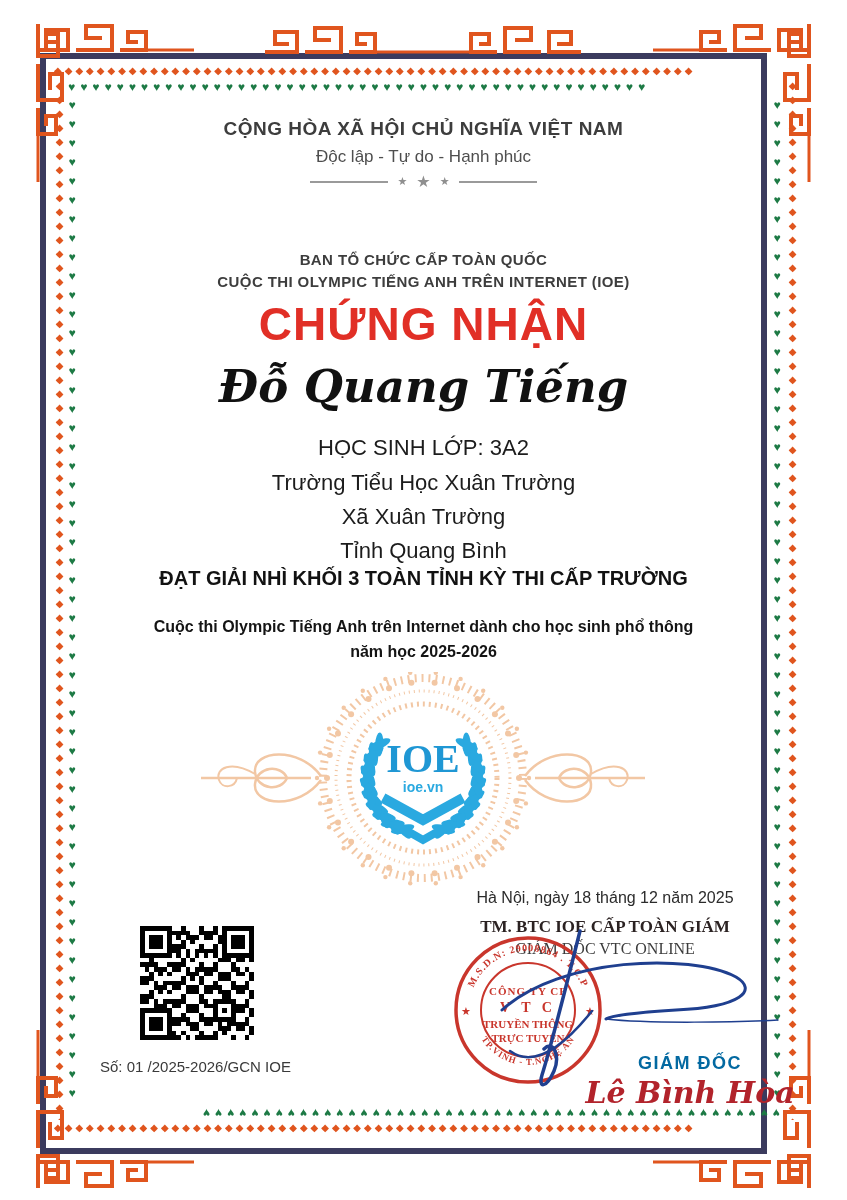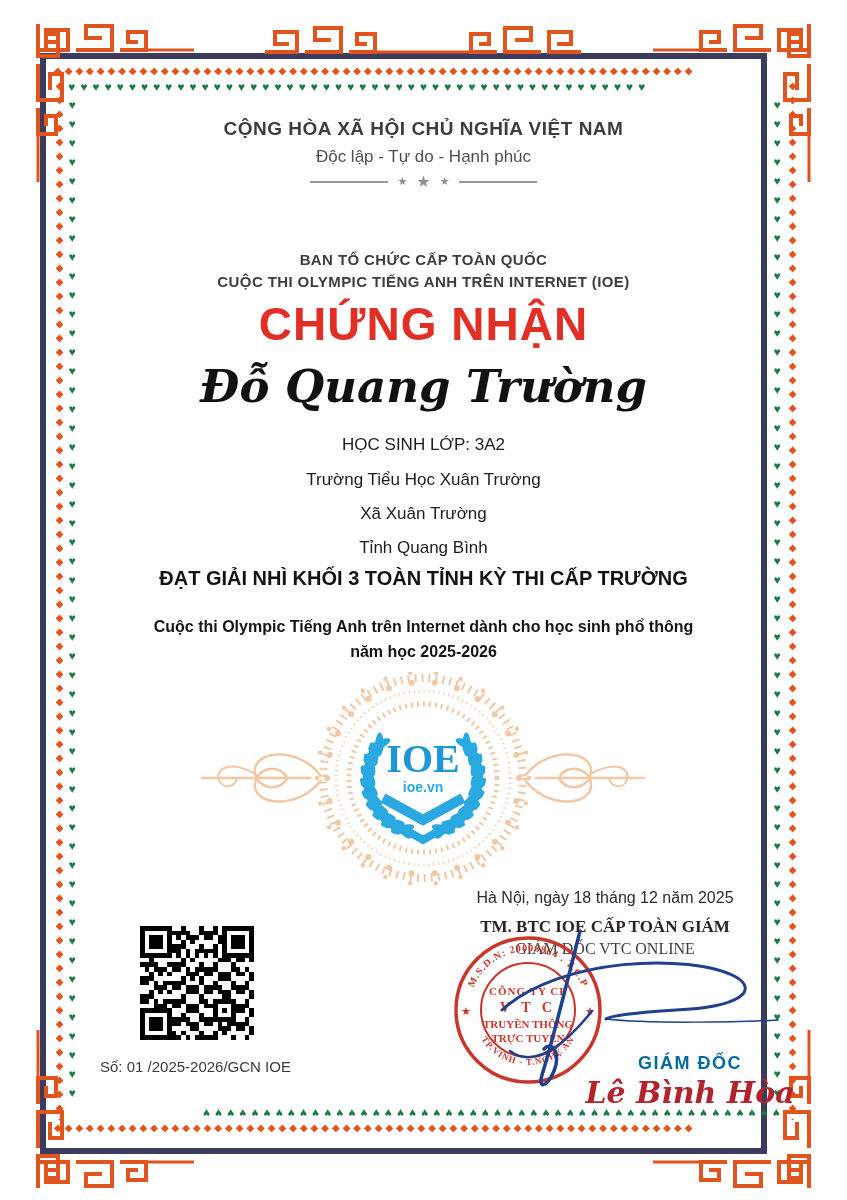--- a/index.html
+++ b/index.html
@@ -23,21 +23,21 @@
   
   .nat-title{top:118px;font-size:19px;font-weight:bold;color:#3d3d3d;letter-spacing:.5px;}
   .motto{top:147px;font-size:17px;color:#4e4e4e;}
   .divider{top:172px;display:flex;justify-content:center;align-items:center;gap:9px;color:#8f8f8f;}
   .divider .bar{width:78px;height:2px;background:#9a9a9a;}
   .divider .st{font-size:11px;} .divider .st.big{font-size:16px;}
   .org{font-size:15px;font-weight:bold;color:#3d3d3d;letter-spacing:.4px;}
   .org1{top:231px;margin-top:20px;} .org2{top:258px;margin-top:15px;}
   .cert-title{top:297px;font-size:46px;font-weight:bold;color:#e12f26;letter-spacing:1px;}
   .recipient{top:360px;font-family:"DejaVu Serif",serif;font-style:italic;font-weight:bold;font-size:45px;color:#111;}
-  .line17{font-size:17px;color:#1c1c1c;}
+  .line17{font-size:22px;color:#1c1c1c;}
   .class-line{top:435px;font-weight:500;}
   .school{top:470px;} .commune{top:504px;} .province{top:538px;}
   .award{top:567px;font-size:20px;font-weight:bold;color:#121212;}
   .contest{font-size:16px;font-weight:bold;color:#141414;}
   .contest1{top:618px;} .contest2{top:643px;}
   
   .logo-svg{left:143px;top:672px;}
   
   .date-line{top:889px;left:380px;width:450px;text-align:center;font-size:16px;color:#2b2b2b;}
   .tm-line{top:917px;left:380px;width:450px;text-align:center;font-family:"Liberation Serif",serif;
@@ -120,21 +120,21 @@
     <span class="st">★</span>
     <span class="st big">★</span>
     <span class="st">★</span>
     <span class="bar"></span>
   </div>
 
   <div class="abs ctr org org1">BAN TỔ CHỨC CẤP TOÀN QUỐC</div>
   <div class="abs ctr org org2">CUỘC THI OLYMPIC TIẾNG ANH TRÊN INTERNET (IOE)</div>
 
   <div class="abs ctr cert-title">CHỨNG NHẬN</div>
-  <div class="abs ctr recipient">Đỗ Quang Trường</div>
+  <div class="abs ctr recipient">Đỗ Quang Tiếng</div>
   <div class="abs ctr line17 class-line">HỌC SINH LỚP: 3A2</div>
   <div class="abs ctr line17 school">Trường Tiểu Học Xuân Trường</div>
   <div class="abs ctr line17 commune">Xã Xuân Trường</div>
   <div class="abs ctr line17 province">Tỉnh Quang Bình</div>
   <div class="abs ctr award">ĐẠT GIẢI NHÌ KHỐI 3 TOÀN TỈNH KỲ THI CẤP TRƯỜNG</div>
   <div class="abs ctr contest contest1">Cuộc thi Olympic Tiếng Anh trên Internet dành cho học sinh phổ thông</div>
   <div class="abs ctr contest contest2">năm học 2025-2026</div>
 
   <svg class="abs logo-svg" width="560" height="216" viewBox="0 0 560 216">
     <g>

